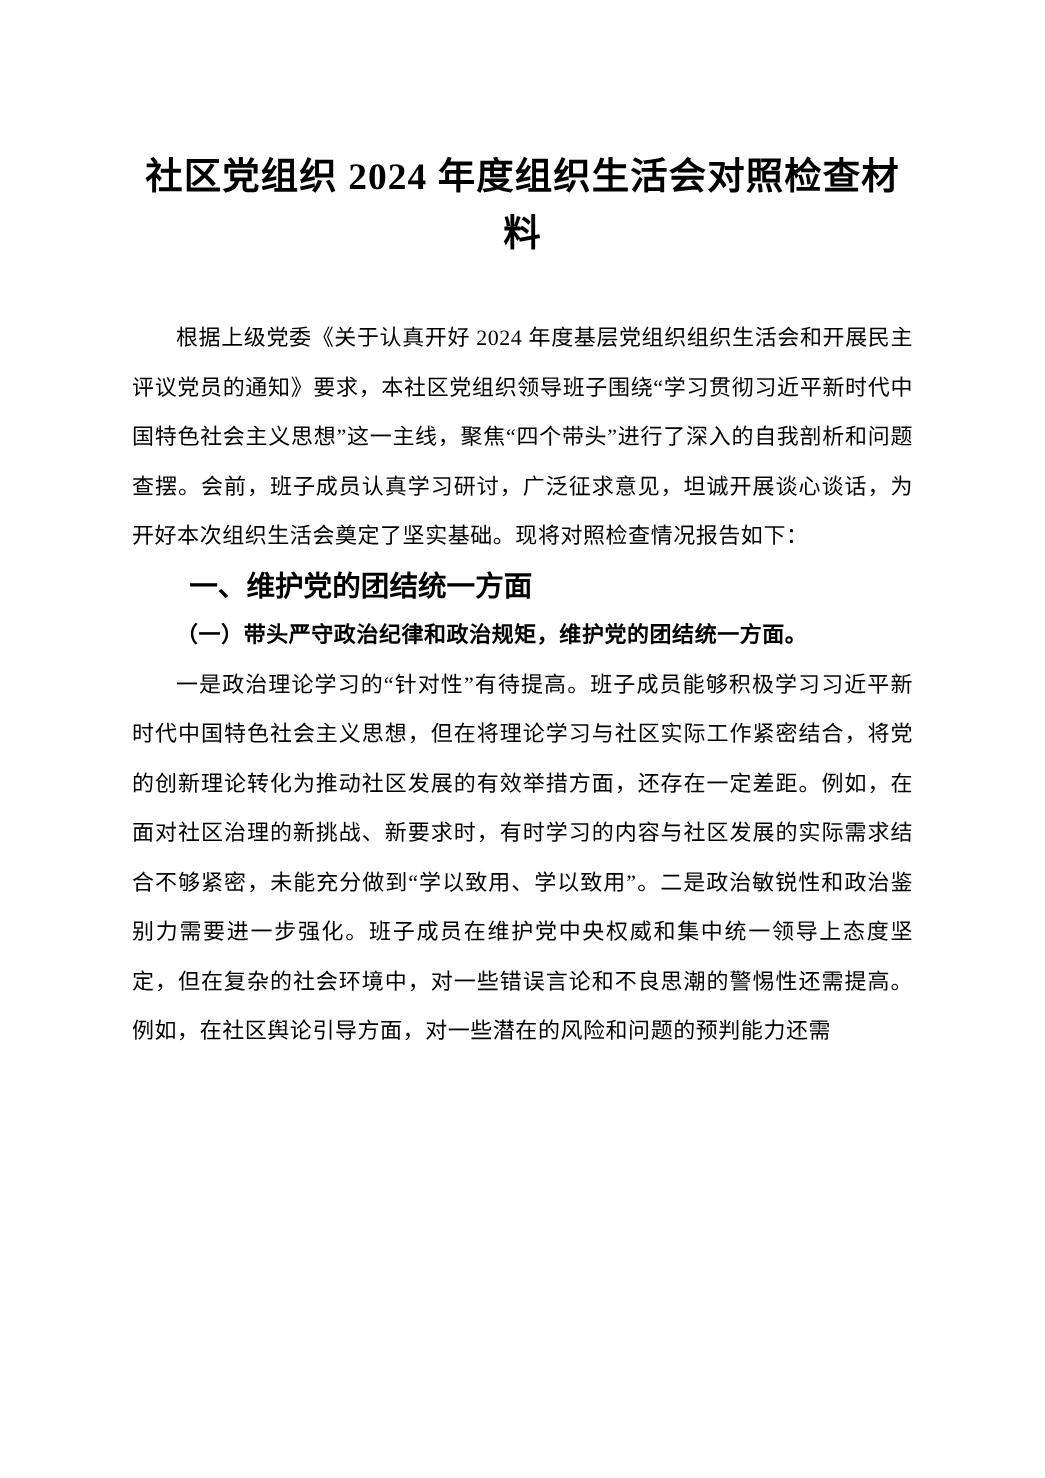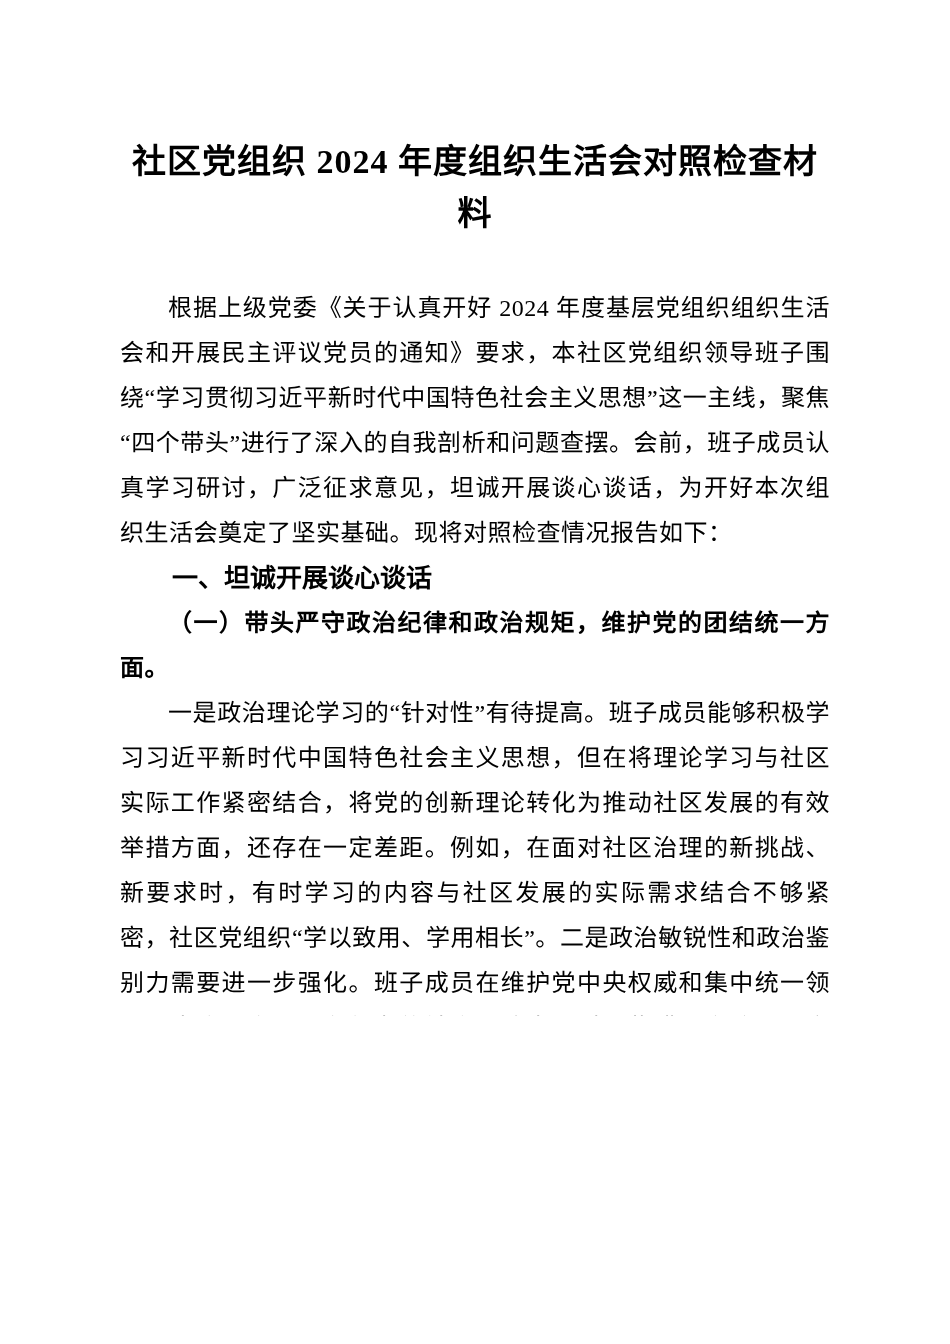--- a/index.html
+++ b/index.html
@@ -26,21 +26,21 @@
       font-family: "Liberation Serif", serif;
       font-size: 34px;
       font-weight: bold;
       line-height: 52px;
       text-align: center;
       letter-spacing: 1px;
       word-break: break-all;
     }
     .para {
       margin: 0;
-      font-size: 24px;
+      font-size: 20px;
       line-height: 45px;
       text-align: justify;
       text-justify: inter-ideograph;
       text-indent: 2em;
       word-break: break-all;
       letter-spacing: 0.5px;
     }
     .para.body-text {
       font-family: "Liberation Serif", serif;
       font-weight: normal;
@@ -61,19 +61,19 @@
   </style>
 </head>
 <body>
 
 <div class="page">
 
   <h1 class="doc-title">社区党组织 2024 年度组织生活会对照检查材料</h1>
 
   <p class="para body-text">根据上级党委《关于认真开好 2024 年度基层党组织组织生活会和开展民主评议党员的通知》要求，本社区党组织领导班子围绕“学习贯彻习近平新时代中国特色社会主义思想”这一主线，聚焦“四个带头”进行了深入的自我剖析和问题查摆。会前，班子成员认真学习研讨，广泛征求意见，坦诚开展谈心谈话，为开好本次组织生活会奠定了坚实基础。现将对照检查情况报告如下：</p>
 
-  <h2 class="section-heading">一、坦诚开展谈心谈话</h2>
+  <h2 class="section-heading">一、维护党的团结统一方面</h2>
 
   <p class="para subsection-heading">（一）带头严守政治纪律和政治规矩，维护党的团结统一方面。</p>
 
-  <p class="para body-text">一是政治理论学习的“针对性”有待提高。班子成员能够积极学习习近平新时代中国特色社会主义思想，但在将理论学习与社区实际工作紧密结合，将党的创新理论转化为推动社区发展的有效举措方面，还存在一定差距。例如，在面对社区治理的新挑战、新要求时，有时学习的内容与社区发展的实际需求结合不够紧密，社区党组织“学以致用、学用相长”。二是政治敏锐性和政治鉴别力需要进一步强化。班子成员在维护党中央权威和集中统一领导上态度坚定，但在复杂的社会环境中，对一些错误言论和不良思潮的警惕性还需提高。例如，在社区舆论引导方面，对一些潜在的风险和问题的预判能力还需</p>
+  <p class="para body-text">一是政治理论学习的“针对性”有待提高。班子成员能够积极学习习近平新时代中国特色社会主义思想，但在将理论学习与社区实际工作紧密结合，将党的创新理论转化为推动社区发展的有效举措方面，还存在一定差距。例如，在面对社区治理的新挑战、新要求时，有时学习的内容与社区发展的实际需求结合不够紧密，未能充分做到“学以致用、学以致用”。二是政治敏锐性和政治鉴别力需要进一步强化。班子成员在维护党中央权威和集中统一领导上态度坚定，但在复杂的社会环境中，对一些错误言论和不良思潮的警惕性还需提高。例如，在社区舆论引导方面，对一些潜在的风险和问题的预判能力还需</p>
 
 </div>
 
 </body></html>

